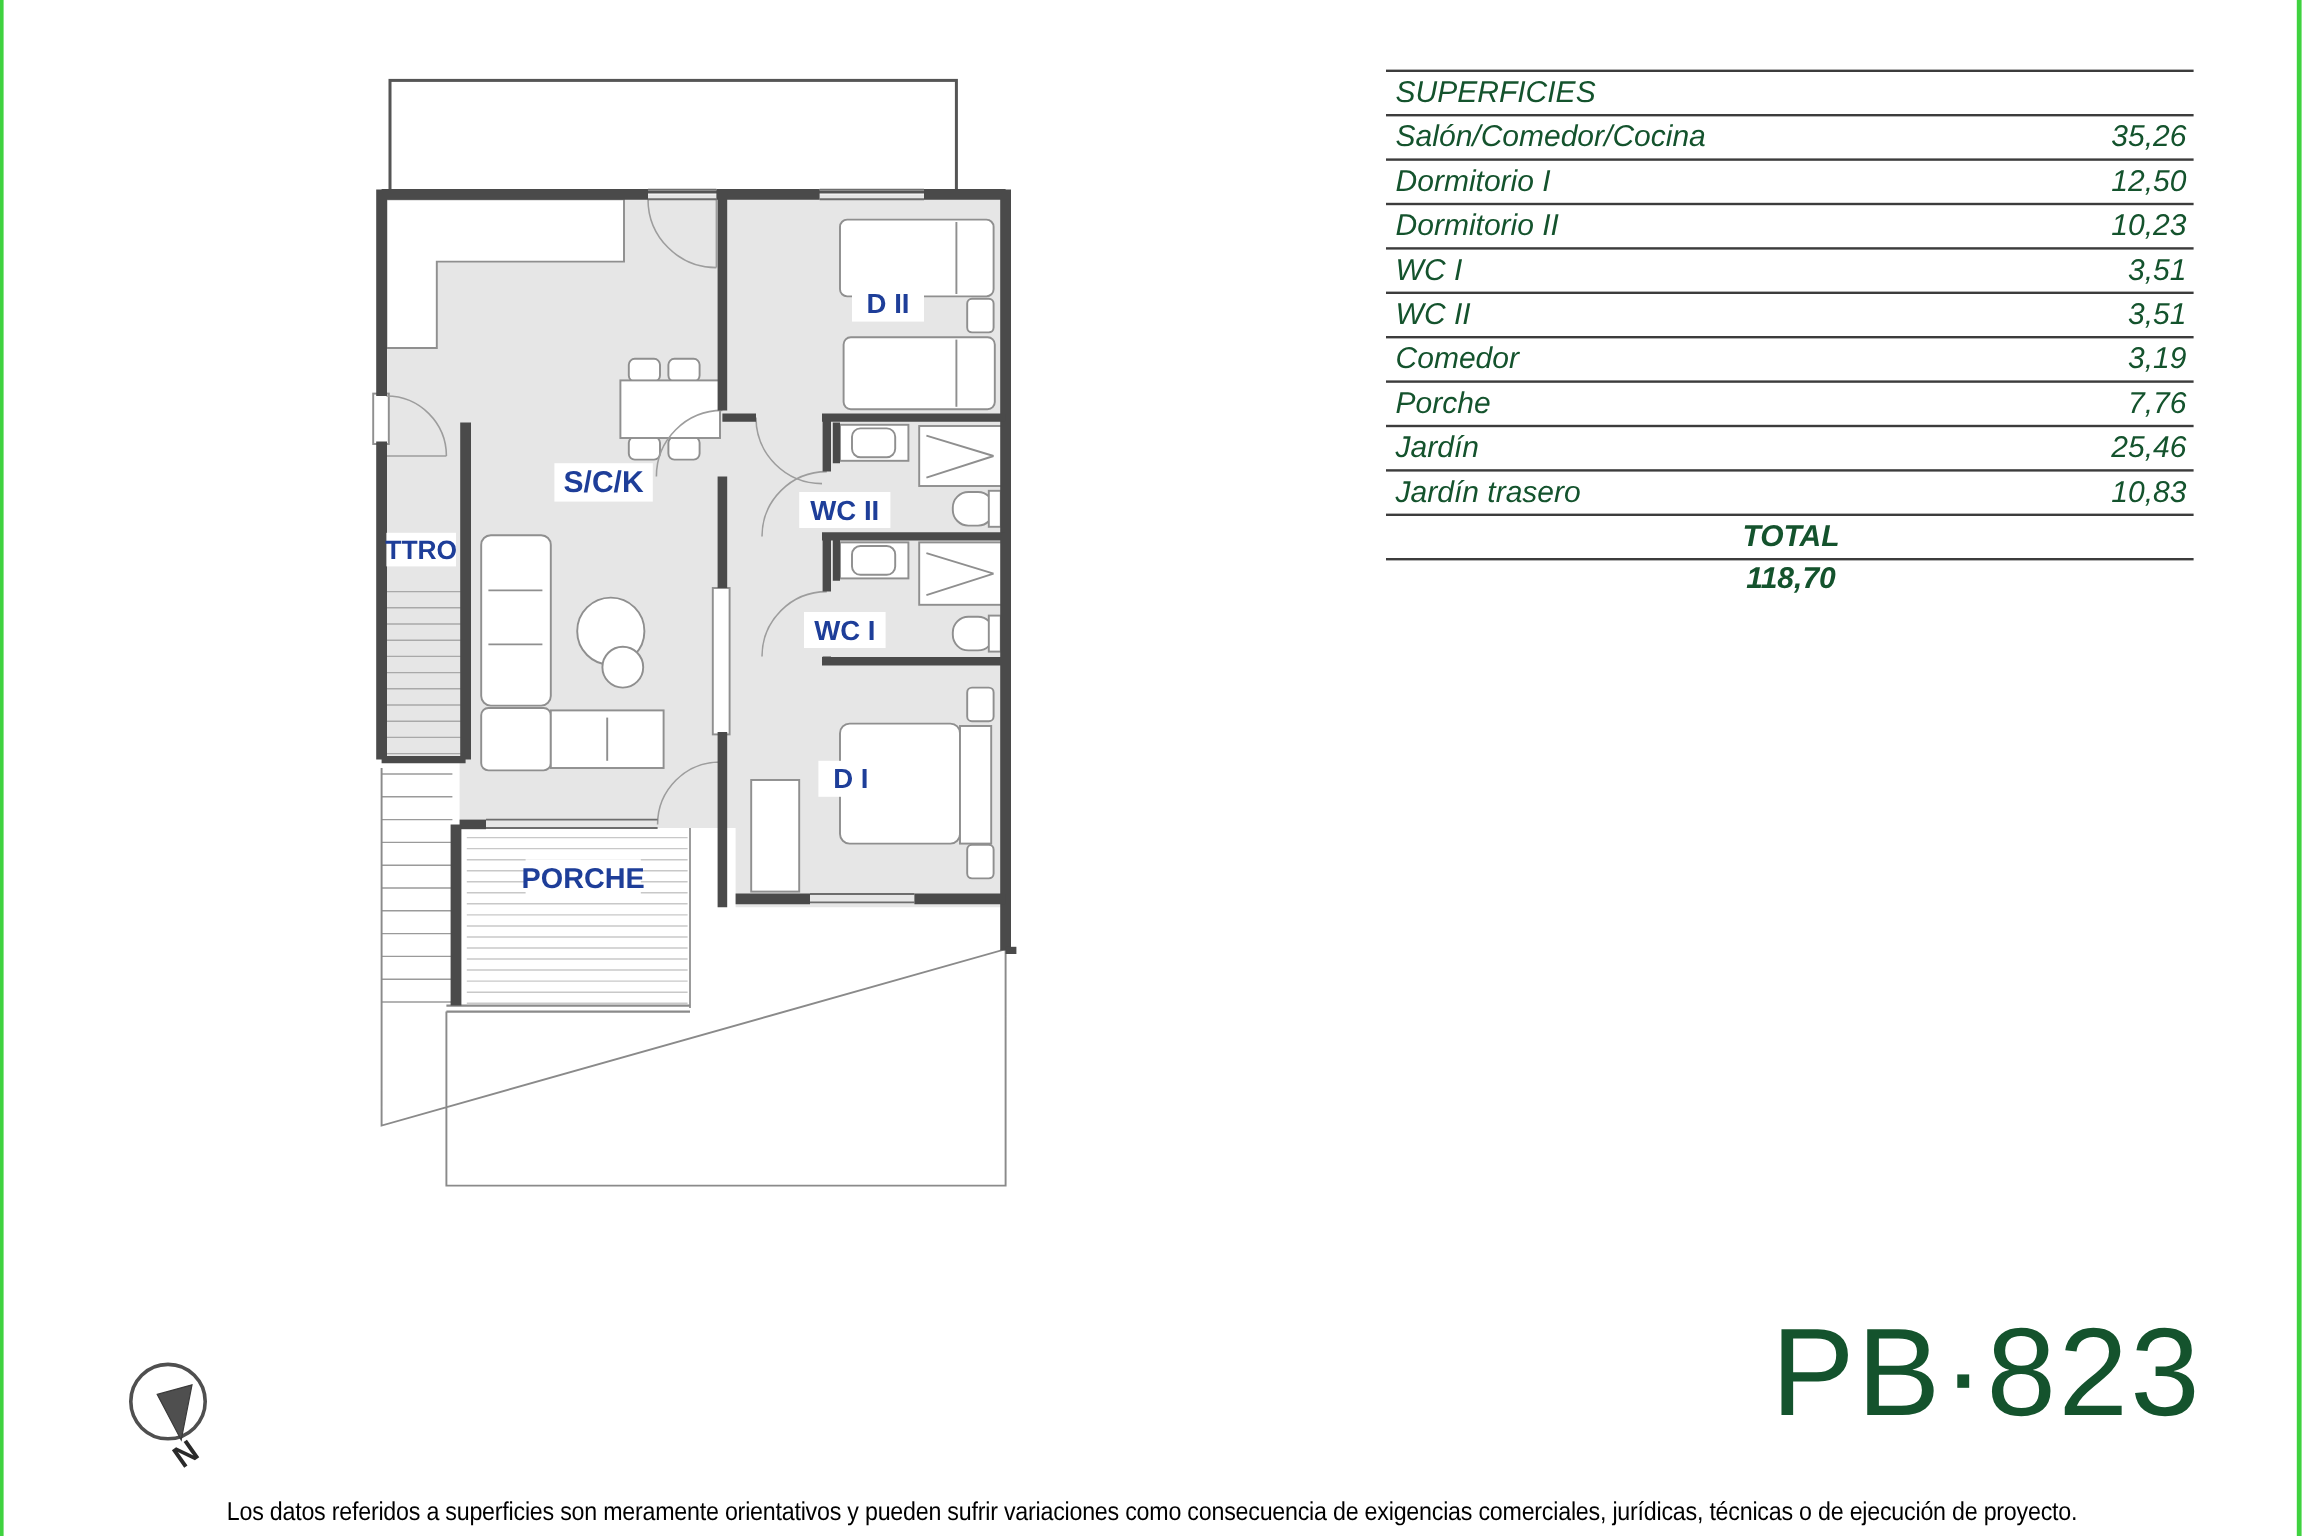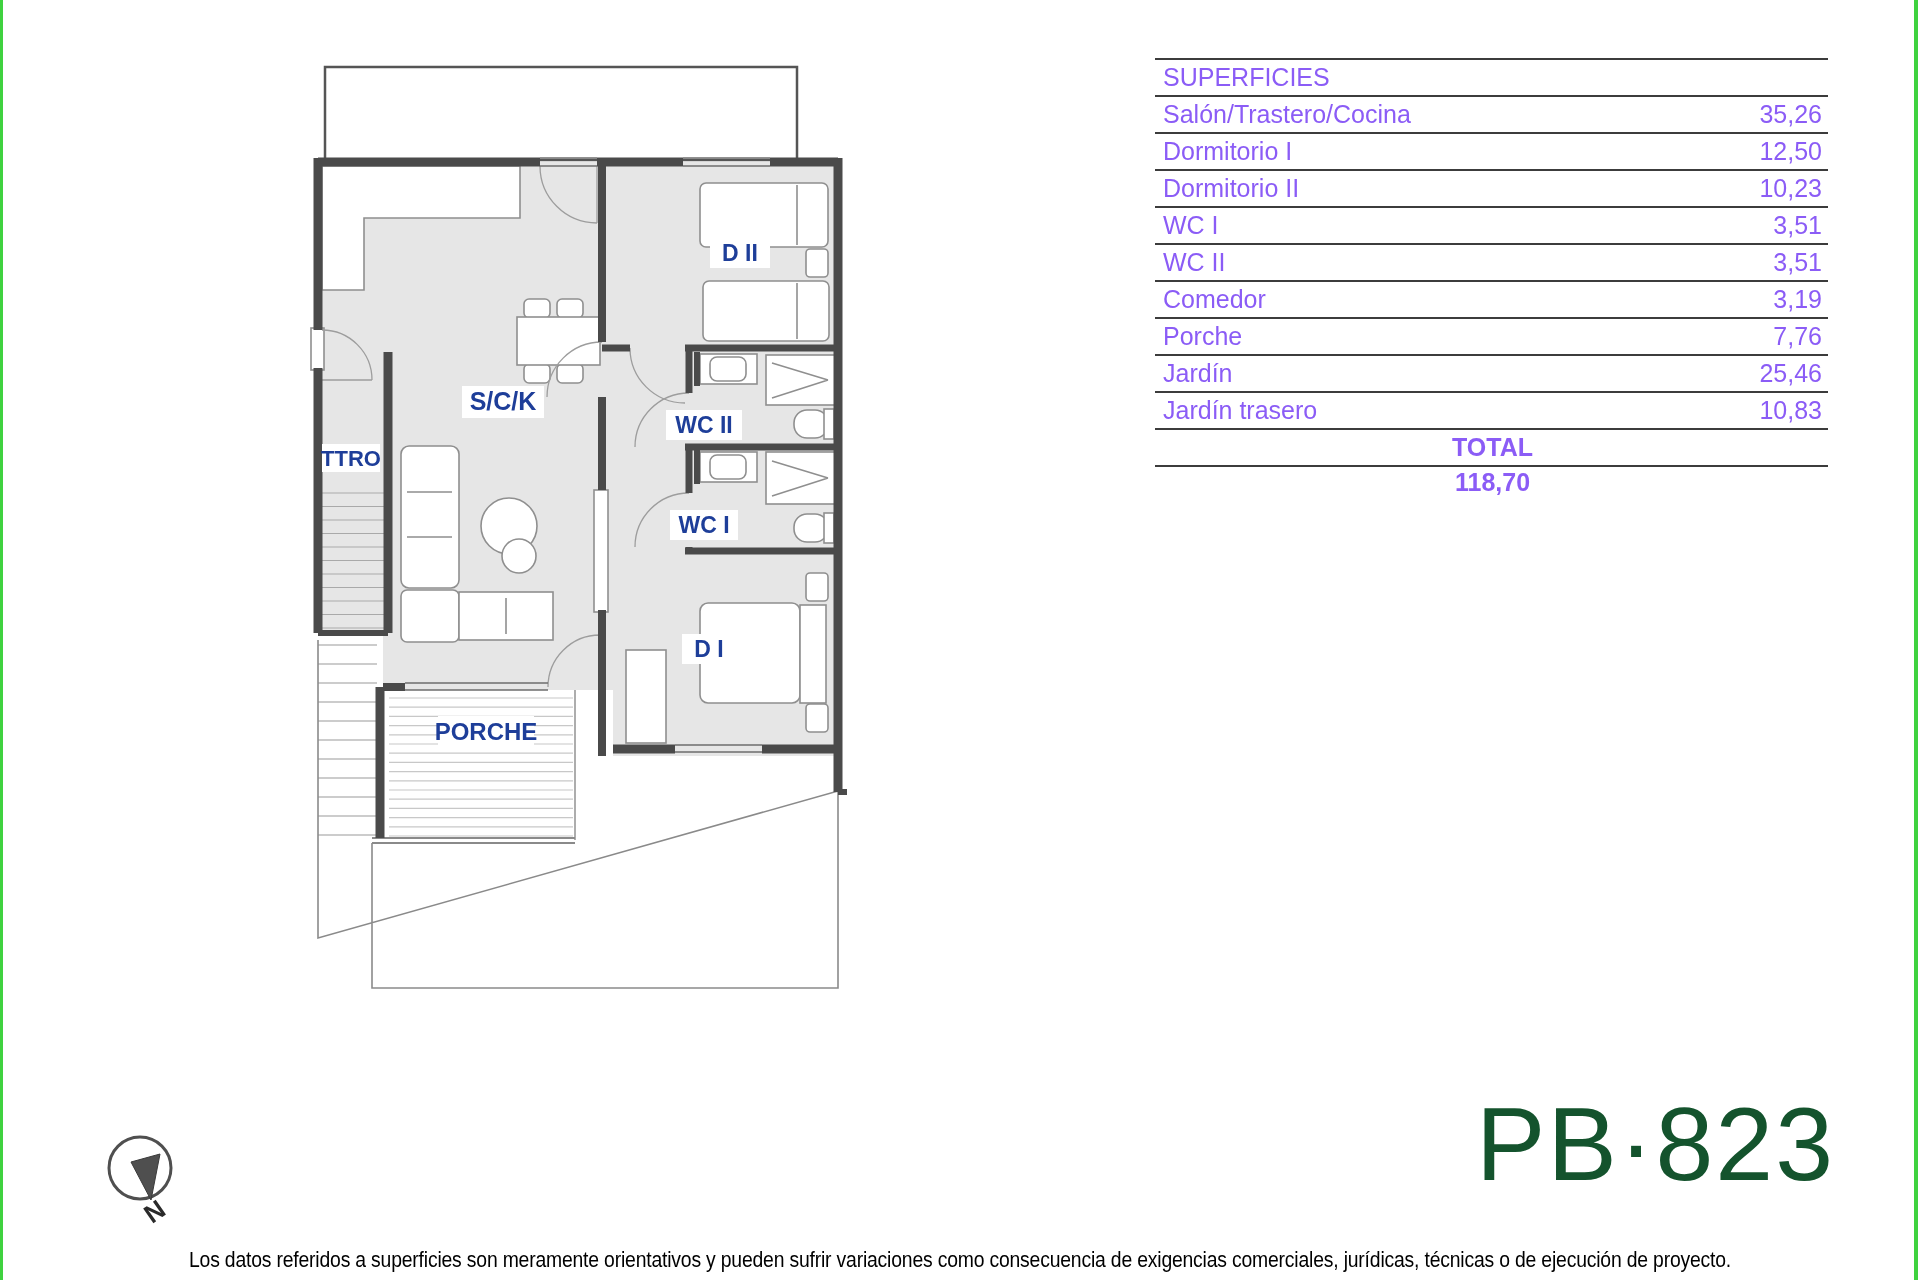--- a/index.html
+++ b/index.html
@@ -3,21 +3,21 @@
 <meta charset="utf-8">
 <style>
   html,body{margin:0;padding:0;background:#fff;}
   #page{position:relative;width:1920px;height:1280px;background:#ffffff;overflow:hidden;
         font-family:"Liberation Sans", sans-serif;}
   .edge{position:absolute;top:0;bottom:0;width:4px;background:#3fd23f;}
   .edge.left{left:0;width:3px;}
   .edge.right{right:2px;}
 
   
-  #surfaces{position:absolute;left:1155px;top:58px;width:673px;color:#8b5cf6;}
+  #surfaces{position:absolute;left:1155px;top:58px;width:673px;color:#14532d;font-style:italic;}
   #surfaces .trow{display:flex;justify-content:space-between;align-items:center;
       height:35px;border-bottom:2px solid #3c3c3c;font-size:25px;line-height:35px;
       padding:0 6px 0 8px;}
   #surfaces .trow:first-child{border-top:2px solid #3c3c3c;}
   #surfaces .trow.total{font-weight:bold;flex-direction:column;}
   #surfaces .val{text-align:left;}
 
   
   #plan-code{position:absolute;right:85px;top:1085px;font-size:104px;color:#14532d;
       letter-spacing:2px;white-space:nowrap;}
@@ -201,21 +201,21 @@
       <polygon points="131,1162 160,1154 151,1200" fill="#4f4f4f" stroke="#3a3a3a"></polygon>
       <text x="145" y="1222" font-size="26" font-weight="600" fill="#2a2a2a" transform="rotate(-35 152 1212)">N</text>
     </g>
   </svg>
 
   <div id="surfaces">
     <div class="trow">
       <span>SUPERFICIES</span>
     </div>
     <div class="trow">
-      <span>Salón/Trastero/Cocina</span>
+      <span>Salón/Comedor/Cocina</span>
       <span class="val">35,26</span>
     </div>
     <div class="trow">
       <span>Dormitorio I</span>
       <span class="val">12,50</span>
     </div>
     <div class="trow">
       <span>Dormitorio II</span>
       <span class="val">10,23</span>
     </div>

